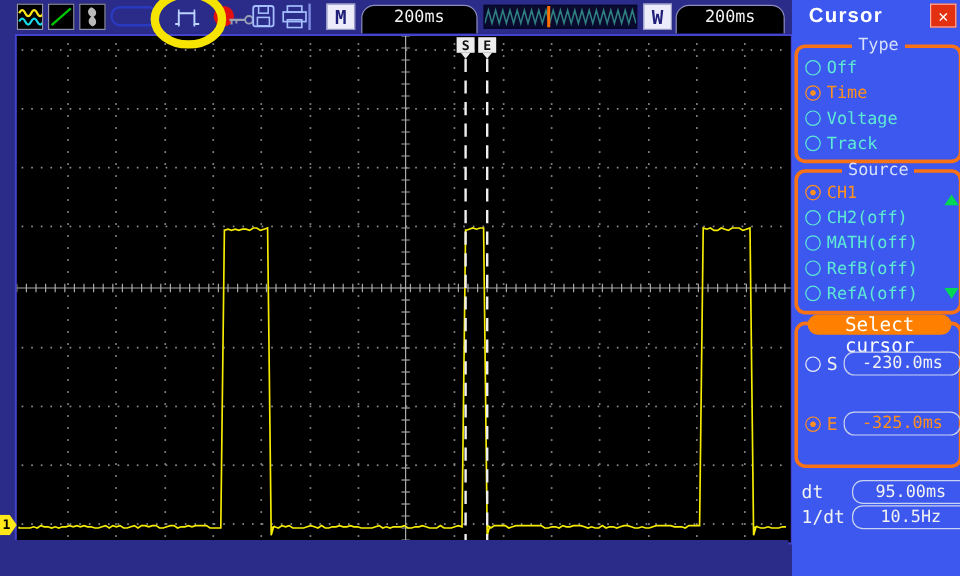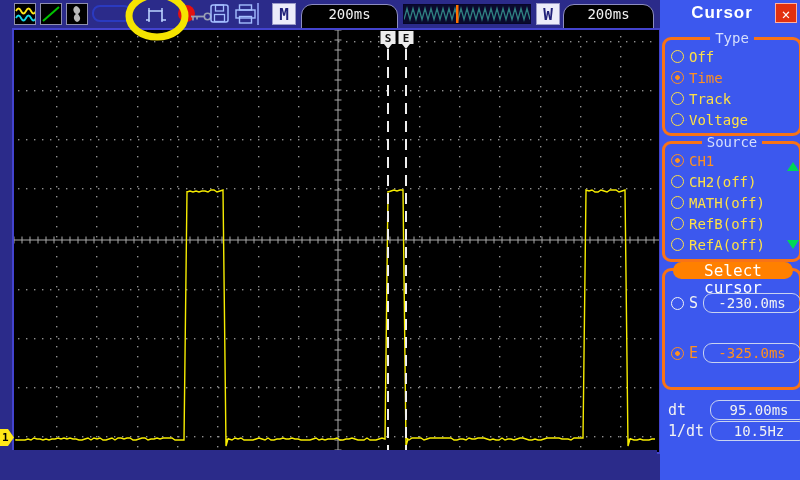--- a/index.html
+++ b/index.html
@@ -21,34 +21,34 @@
   .letterbox{position:absolute;top:3px;width:24px;height:22px;background:#ecectc;background:#ececfa;
              color:#20207a;font-weight:bold;font-size:16px;text-align:center;line-height:22px;
              border:1px solid #9a9ac8;box-sizing:border-box;}
   .blackpill{position:absolute;top:4px;height:39px;background:#000;border:1px solid #8d8dc0;
              border-radius:11px;box-sizing:border-box;color:#f2f2f2;font-size:14px;
              text-align:center;line-height:19px;}
   #preview-strip{position:absolute;left:403px;top:4px;width:128px;height:20px;background:#0a0a2e;
                  border:1px solid #06062a;box-sizing:border-box;}
   
   #sidebar{position:absolute;left:660px;top:0;width:140px;height:480px;background:#3c58ee;}
-  #panel-title{position:absolute;left:14px;top:3px;width:96px;text-align:center;color:#fff;
+  #panel-title{position:absolute;left:14px;top:3px;width:96px;text-align:left;color:#fff;
                font-size:17px;font-weight:bold;letter-spacing:1px;
                font-family:"Liberation Sans","DejaVu Sans",sans-serif;}
   #close-btn{position:absolute;right:3px;top:3px;width:22px;height:20px;background:#e23010;
              color:#fff;font-weight:bold;font-size:14px;text-align:center;line-height:20px;
              border:1px solid #ffb0a0;box-sizing:border-box;}
   fieldset{position:absolute;left:2px;width:134px;margin:0;padding:0;
            border:3px solid #f97316;border-radius:9px;}
   legend{margin:0 auto;padding:0 5px;color:#d6dffc;font-size:14px;}
   #fs-type{top:30px;height:100px;}
   #fs-source{top:134px;height:122px;}
   #fs-select{top:268px;height:116px;}
   .radio-row{display:flex;align-items:center;gap:5px;height:21px;padding-left:6px;
-             color:#fde047;font-size:14px;cursor:default;}
+             color:#5eead4;font-size:14px;cursor:default;}
   .radio-row.sel{color:#ff9020;}
   .radio{width:11px;height:11px;border:1px solid currentColor;border-radius:50%;flex:0 0 auto;
          background:transparent;}
   .sel .radio{background:radial-gradient(circle,currentColor 0 2px,transparent 2.6px);}
   .scroll-arrow{position:absolute;left:127px;width:0;height:0;border-left:6px solid transparent;
                 border-right:6px solid transparent;}
   #arrow-up{top:162px;border-bottom:9px solid #00d855;}
   #arrow-down{top:240px;border-top:9px solid #00d855;}
   #select-pill{position:absolute;left:8px;top:-9px;width:120px;height:17px;background:#ff8000;
                border-radius:9px;color:#fff;font-size:16px;text-align:center;line-height:17px;}
@@ -1528,25 +1528,25 @@
           <div class="radio-row">
             <span class="radio"></span>
             <span>Off</span>
           </div>
           <div class="radio-row sel">
             <span class="radio"></span>
             <span>Time</span>
           </div>
           <div class="radio-row">
             <span class="radio"></span>
-            <span>Track</span>
+            <span>Voltage</span>
           </div>
           <div class="radio-row">
             <span class="radio"></span>
-            <span>Voltage</span>
+            <span>Track</span>
           </div>
         </div>
     </fieldset>
 
     <fieldset id="fs-source">
       <legend>Source</legend>
       <div id="source-rows">
           <div class="radio-row sel">
             <span class="radio"></span>
             <span>CH1</span>

